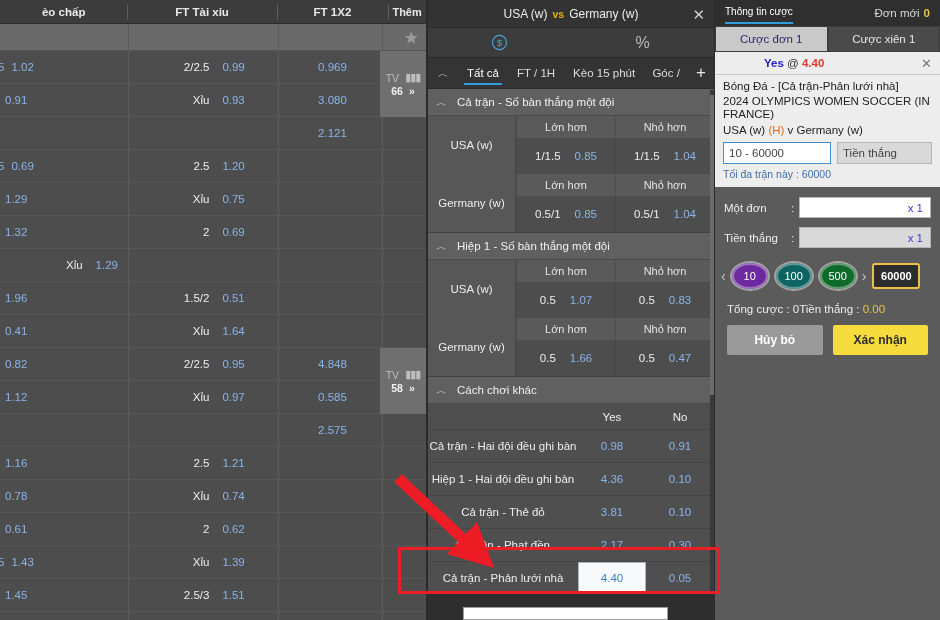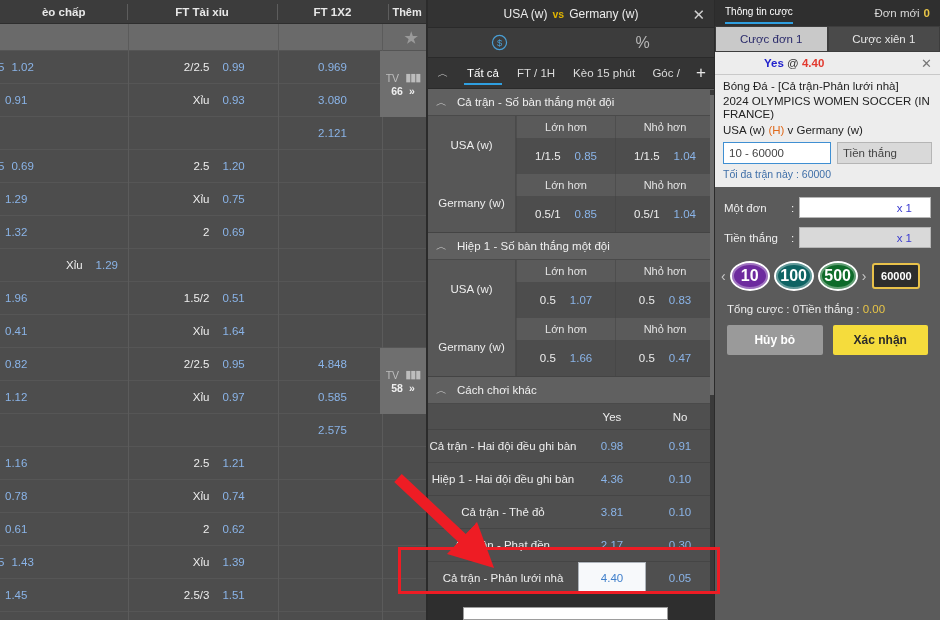--- a/index.html
+++ b/index.html
@@ -252,33 +252,33 @@
     display: flex; align-items: center;
   }
   .slip-max { font-size: 10.5px; color: #3f6fa8; }
 
   .rp-calc { padding: 10px 9px 0 9px; }
   .calc-row { display: flex; align-items: center; margin-bottom: 9px; gap: 5px; }
   .calc-lbl { width: 62px; color: #ededed; font-size: 11.5px; }
   .calc-colon { color: #ededed; font-size: 11.5px; }
   .calc-field {
     flex: 1; height: 21px; display: flex; align-items: center; justify-content: flex-end;
-    padding-right: 18px; font-size: 11.5px; color: #3b3bd0;
+    padding-right: 7px; font-size: 11.5px; color: #3b3bd0;
     border: 1px solid #b5b5b5;
   }
   .calc-field.white { background: #ffffff; }
   .calc-field.grey { background: #d9d9d9; }
 
   .chips { display: flex; align-items: center; gap: 4px; padding: 4px 8px 0 6px; }
   .chip-arrow { color: #c9c9c9; font-size: 14px; }
   .chip {
     width: 40px; height: 30px; border-radius: 50%;
     display: flex; align-items: center; justify-content: center;
-    color: #fff; font-size: 16px; font-weight: bold;
-    border: 2px solid #ffffff;
+    color: #fff; font-size: 11px; font-weight: normal;
+    border: 2px solid #a3a3a3;
     box-shadow: inset 0 0 0 2px rgba(255,255,255,0.35);
   }
   .chip.c10  { background: #6d2a9e; }
   .chip.c100 { background: #0e6363; }
   .chip.c500 { background: #0e6b2a; }
   .chip-max {
     width: 48px; height: 26px; background: #2d2d2d;
     border: 2px solid #e8c14a; border-radius: 3px;
     display: flex; align-items: center; justify-content: center;
     color: #ffffff; font-size: 11px; font-weight: bold;

